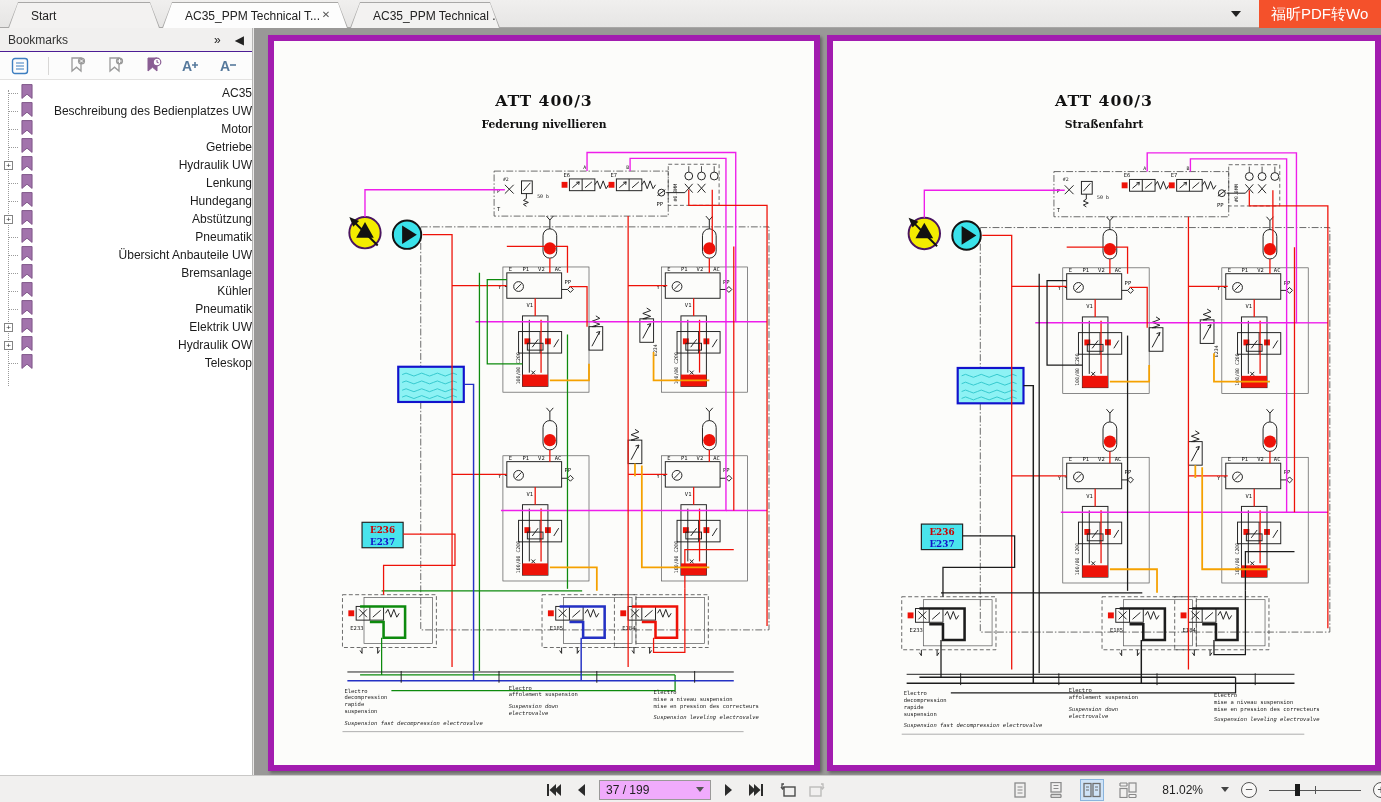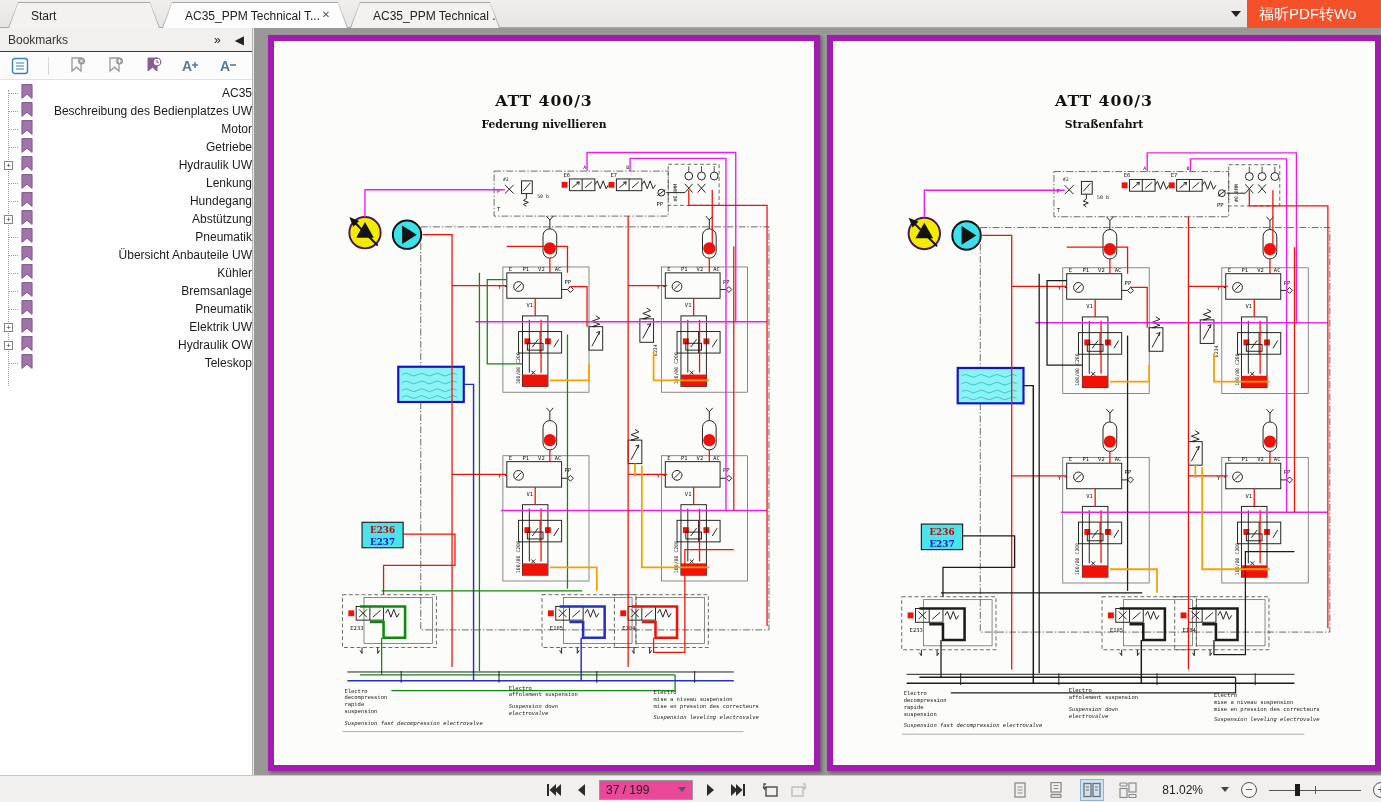--- a/index.html
+++ b/index.html
@@ -7,21 +7,21 @@
   body { font-family:"Liberation Sans", sans-serif; background:#e9e8e7; position:relative; font-size:12px; color:#333; }
 
   
   .tabbar { position:absolute; left:0; top:0; width:1381px; height:28px; background:linear-gradient(#f0efee,#e6e5e4); border-bottom:1px solid #a8a7a6; }
   .tab { position:absolute; top:2px; height:26px; }
   .tab .edge { position:absolute; inset:0; background:#a9a8a7; clip-path:polygon(10px 0, calc(100% - 10px) 0, 100% 100%, 0 100%); }
   .tab .face { position:absolute; inset:1px 1px 0 1px; background:#f3f2f1; clip-path:polygon(9px 0, calc(100% - 9px) 0, 100% 100%, 0 100%); display:flex; align-items:center; justify-content:flex-start; padding:0 22px; color:#222; white-space:nowrap; overflow:hidden; }
   .tab.active .face { background:#fdfdfd; }
   .tab-close { position:absolute; right:16px; top:7px; width:12px; height:12px; color:#555; font-size:10px; line-height:12px; text-align:center; cursor:pointer; }
   .caret-down { position:absolute; width:0; height:0; border-left:5px solid transparent; border-right:5px solid transparent; border-top:6px solid #222; }
-  .convert-btn { position:absolute; right:0; top:0; height:28px; background:#f4512b; color:#fff; font-size:15px; padding:0 10px 0 12px; display:flex; align-items:center; white-space:nowrap; overflow:hidden; width:134px; }
+  .convert-btn { position:absolute; right:0; top:0; height:28px; background:#f4512b; color:#fff; font-size:15px; padding:0 10px 0 12px; display:flex; align-items:center; white-space:nowrap; overflow:hidden; width:122px; }
 
   
   .panel { position:absolute; left:0; top:28px; width:253px; bottom:27px; background:#fff; border-right:1px solid #b6b5b4; display:flex; flex-direction:column; }
   .panel-header { height:24px; background:#f1f0ef; border-bottom:1px solid #4c1d95; display:flex; align-items:center; padding:0 8px; color:#333; }
   .panel-header .spacer { flex:1; }
   .ph-icon { color:#222; font-size:12px; margin-left:14px; cursor:pointer; }
   .panel-toolbar { height:28px; background:#fcfcfc; border-bottom:1px solid #e3e2e1; display:flex; align-items:center; padding:0 10px; gap:18px; }
   .pt-sep { width:1px; height:18px; background:#d8d7d6; }
   .pt-icon { width:20px; height:20px; display:flex; align-items:center; justify-content:center; cursor:pointer; }
   .tree { flex:1; overflow:hidden; position:relative; padding-top:4px; }
@@ -58,21 +58,21 @@
   .ln-blue  { fill:none; stroke:#2431c4; stroke-width:1.5; }
   .ln-orange{ fill:none; stroke:#f5a100; stroke-width:1.8; }
   .ln-black { fill:none; stroke:#1f1f1f; stroke-width:1; }
   .thick { stroke-width:2.6; }
   .mode-black .ln-green, .mode-black .ln-blue, .mode-black .ln-redvar { stroke:#1c1c1c; }
 
   
   .statusbar { position:absolute; left:0; bottom:0; width:1381px; height:27px; background:#f1f0ef; border-top:1px solid #c9c8c7; }
   .nav-group { position:absolute; left:545px; top:0; height:27px; display:flex; align-items:center; gap:9px; }
   .nav-btn { width:18px; height:18px; display:flex; align-items:center; justify-content:center; cursor:pointer; }
-  .page-box { width:94px; height:20px; background:#ec4899; border:1px solid #9a9998; display:flex; align-items:center; padding:0 6px; color:#222; cursor:text; }
+  .page-box { width:112px; height:20px; background:#f0abfc; border:1px solid #9a9998; display:flex; align-items:center; padding:0 6px; color:#222; cursor:text; }
   .page-box .pb-caret { margin-left:auto; width:0; height:0; border-left:4px solid transparent; border-right:4px solid transparent; border-top:5px solid #555; }
   .right-group { position:absolute; right:0; top:0; height:27px; display:flex; align-items:center; gap:12px; padding-right:0; }
   .layout-btn { width:24px; height:22px; display:flex; align-items:center; justify-content:center; border:1px solid transparent; cursor:pointer; }
   .layout-btn.selected { background:#cfe3f7; border-color:#8ab4dd; }
   .zoom-label { font-size:12px; color:#222; margin-left:10px; }
   .zl-caret { width:0; height:0; border-left:4px solid transparent; border-right:4px solid transparent; border-top:5px solid #444; margin-left:6px; cursor:pointer; }
   .zoom-circle { width:16px; height:16px; border-radius:50%; border:1.4px solid #555; display:flex; align-items:center; justify-content:center; font-size:13px; color:#555; line-height:1; cursor:pointer; background:#f9f8f7; }
   .zoom-circle.zin { margin-right:-8px; }
   .slider { position:relative; width:92px; height:16px; cursor:pointer; }
   .slider .track { position:absolute; left:0; right:0; top:8px; border-top:1.4px solid #555; }
@@ -219,28 +219,28 @@
         <span><svg class="bm-flag" viewBox="0 0 13 16">
             <path d="M1,0.5 h11 v15 l-5.5,-4.6 L1,15.5 Z" fill="#a273ac" stroke="#7c5286" stroke-width="1"></path>
           </svg></span>
         <span class="bm-label">Übersicht Anbauteile UW</span>
       </div>
       <div class="bm-row">
         <span class="bm-stub"></span>
         <span><svg class="bm-flag" viewBox="0 0 13 16">
             <path d="M1,0.5 h11 v15 l-5.5,-4.6 L1,15.5 Z" fill="#a273ac" stroke="#7c5286" stroke-width="1"></path>
           </svg></span>
+        <span class="bm-label">Bremsanlage</span>
+      </div>
+      <div class="bm-row">
+        <span class="bm-stub"></span>
+        <span><svg class="bm-flag" viewBox="0 0 13 16">
+            <path d="M1,0.5 h11 v15 l-5.5,-4.6 L1,15.5 Z" fill="#a273ac" stroke="#7c5286" stroke-width="1"></path>
+          </svg></span>
         <span class="bm-label">Kühler</span>
-      </div>
-      <div class="bm-row">
-        <span class="bm-stub"></span>
-        <span><svg class="bm-flag" viewBox="0 0 13 16">
-            <path d="M1,0.5 h11 v15 l-5.5,-4.6 L1,15.5 Z" fill="#a273ac" stroke="#7c5286" stroke-width="1"></path>
-          </svg></span>
-        <span class="bm-label">Bremsanlage</span>
       </div>
       <div class="bm-row">
         <span class="bm-stub"></span>
         <span><svg class="bm-flag" viewBox="0 0 13 16">
             <path d="M1,0.5 h11 v15 l-5.5,-4.6 L1,15.5 Z" fill="#a273ac" stroke="#7c5286" stroke-width="1"></path>
           </svg></span>
         <span class="bm-label">Pneumatik</span>
       </div>
       <div class="bm-row">
         <span class="bm-exp">+</span>

